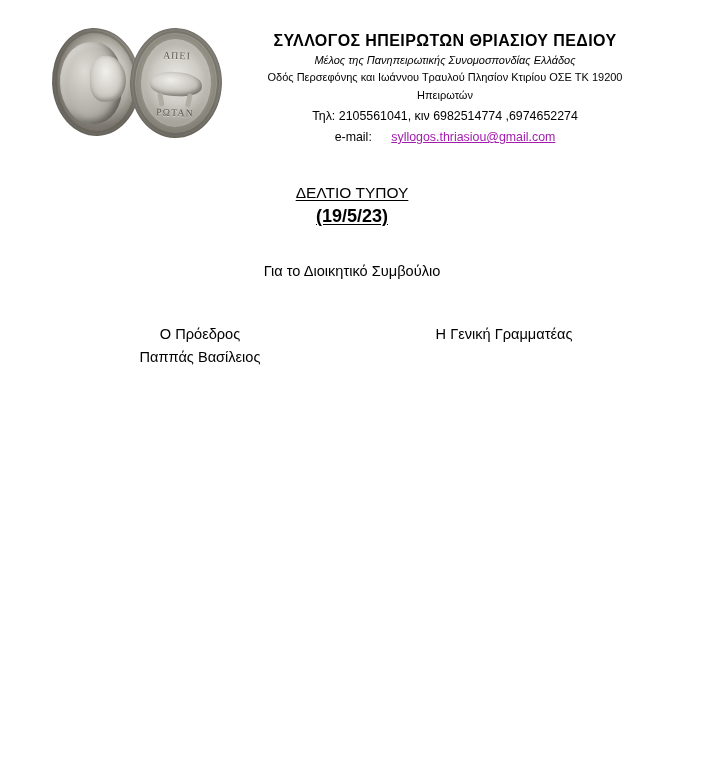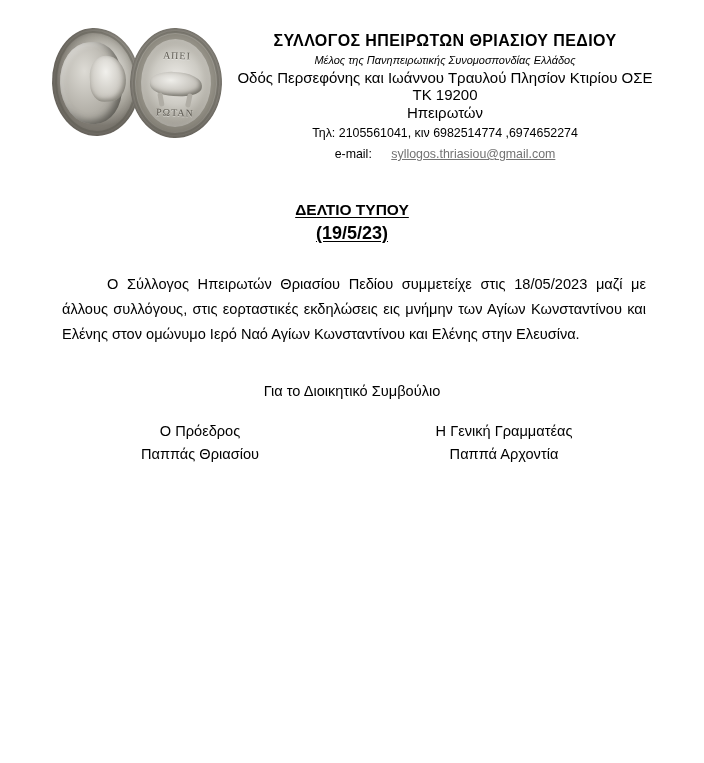--- a/index.html
+++ b/index.html
@@ -137,44 +137,44 @@
     letter-spacing: .4px;
     margin: 8px 0 4px 0;
     white-space: nowrap;
   }
   .org-sub {
     font-size: 11px;
     font-style: italic;
     margin: 0 0 3px 0;
   }
   .org-line {
-    font-size: 15px;
+    font-size: 11px;
     line-height: 17px;
     margin: 1px;
   }
   .org-contact {
     font-size: 12.4px;
     line-height: 18px;
     margin: 3px 0 0 0;
     text-align: center;
   }
   .email-link {
-    color: #737373;
+    color: #a21caf;
     text-decoration: underline;
     margin-left: 16px;
   }
 
   
   .title-block {
     text-align: center;
     margin-top: 38px;
   }
   .doc-title {
     font-size: 15.5px;
-    font-weight: bold;
+    font-weight: normal;
     text-decoration: underline;
     text-underline-offset: 2px;
     margin: 0;
   }
   .doc-date {
     font-size: 18px;
     font-weight: bold;
     text-decoration: underline;
     text-underline-offset: 2px;
     margin: 4px 0 0 0;
@@ -193,21 +193,21 @@
   }
 
   
   .closing {
     text-align: center;
     font-size: 14.6px;
     margin-top: 36px;
   }
   .signatures {
     display: flex;
-    margin-top: 21px;
+    margin-top: 44px;
     padding: 0 48px;
   }
   .sig-col {
     flex: 1 1 50%;
     text-align: center;
     font-size: 14.6px;
     line-height: 23px;
   }
   .sig-role, .sig-name { display: block; }
 </style>
@@ -244,29 +244,27 @@
       </div>
     </div>
   </div>
 
   <div class="title-block">
     <div class="doc-title">ΔΕΛΤΙΟ ΤΥΠΟΥ</div>
     <div class="doc-date">(19/5/23)</div>
   </div>
 
   <div class="body-copy">
-    <p>Ο Σύλλογος Ηπειρωτών Θριασίου Πεδίου συμμετείχε  στις 18/05/2023 μαζί με άλλους συλλόγους, στις εορταστικές εκδηλώσεις εις μνήμην των Αγίων Κωνσταντίνου και Ελένης στον ομώνυμο Ιερό Ναό Αγίων Κωνσταντίνου και Ελένης στην Ελευσίνα.</p>
   </div>
 
   <div class="closing">Για το Διοικητικό Συμβούλιο</div>
 
   <div class="signatures">
     <div class="sig-col">
       <span class="sig-role">Ο Πρόεδρος</span>
-      <span class="sig-name">Παππάς Θριασίου</span>
+      <span class="sig-name">Παππάς Βασίλειος</span>
     </div>
     <div class="sig-col">
       <span class="sig-role">Η Γενική Γραμματέας</span>
-      <span class="sig-name">Παππά Αρχοντία</span>
     </div>
   </div>
 
 </div>
 
 </body></html>

